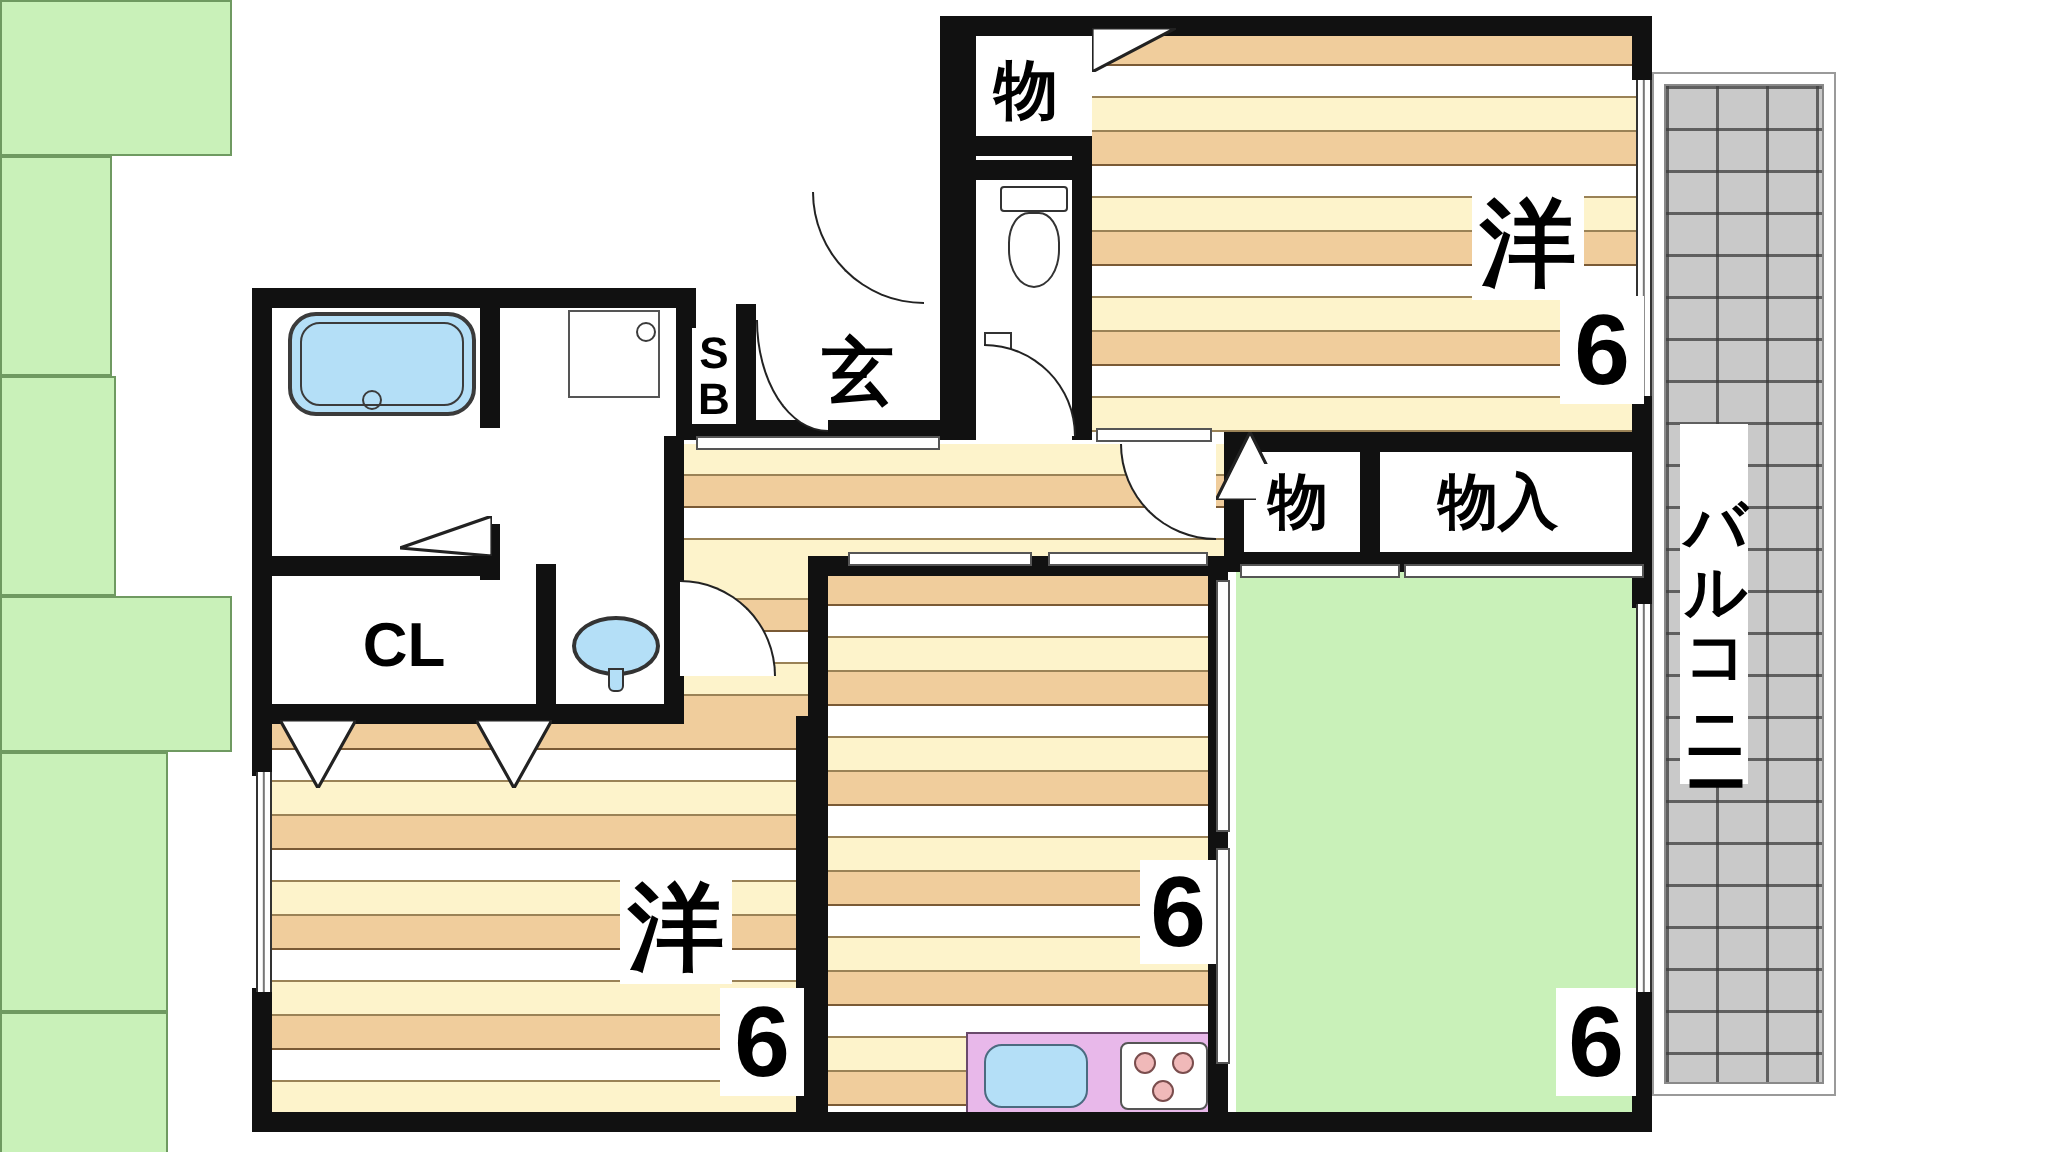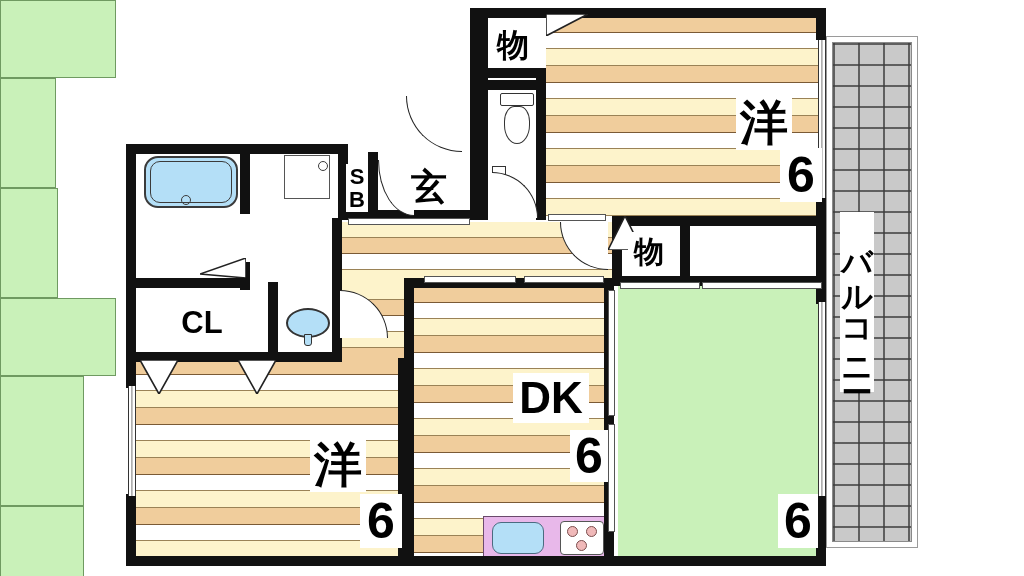--- a/index.html
+++ b/index.html
@@ -260,27 +260,27 @@
         <polygon points="46,0 46,20 0,16" fill="#fff" stroke="#222" stroke-width="1.6"></polygon>
       </svg>
   </div>
 
   <div class="lbl lbl-cjk" style="left:736px;top:94px;width:56px;height:56px;font-size:48px;">洋</div>
   <div class="lbl lbl-lat" style="left:780px;top:148px;width:42px;height:54px;font-size:50px;">6</div>
 
   <div class="lbl lbl-cjk" style="left:310px;top:436px;width:56px;height:56px;font-size:48px;">洋</div>
   <div class="lbl lbl-lat" style="left:360px;top:494px;width:42px;height:54px;font-size:50px;">6</div>
 
-  <div class="lbl lbl-lat" style="left:513px;top:373px;width:76px;height:50px;font-size:44px;">DK</div>
   <div class="lbl lbl-lat" style="left:570px;top:430px;width:38px;height:52px;font-size:50px;">6</div>
 
   <div class="lbl lbl-lat" style="left:778px;top:494px;width:40px;height:54px;font-size:50px;">6</div>
 
   <div class="lbl lbl-cjk" style="left:492px;top:24px;width:42px;height:42px;font-size:32px;">物</div>
   <div class="lbl lbl-cjk" style="left:628px;top:232px;width:42px;height:40px;font-size:30px;">物</div>
+  <div class="lbl lbl-cjk" style="left:712px;top:232px;width:74px;height:40px;font-size:30px;">物入</div>
   <div class="lbl lbl-lat" style="left:174px;top:303px;width:56px;height:38px;font-size:31px;">CL</div>
 
   <div class="lbl lbl-lat" style="left:346px;top:164px;width:22px;height:48px;font-size:22px;flex-direction:column;line-height:1.05;">
     <span>S</span>
     <span>B</span>
   </div>
 
   <div class="lbl lbl-cjk" style="left:406px;top:164px;width:46px;height:46px;font-size:36px;background:transparent;">玄</div>
 
 </div>

